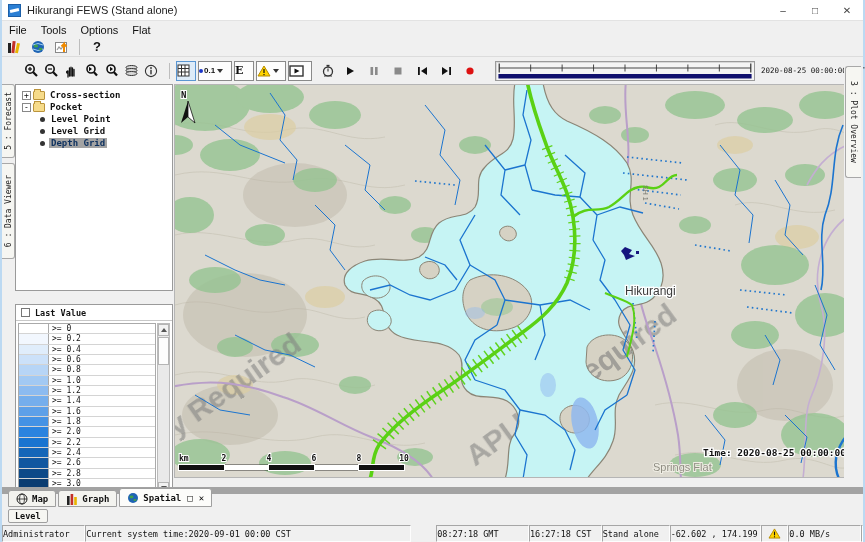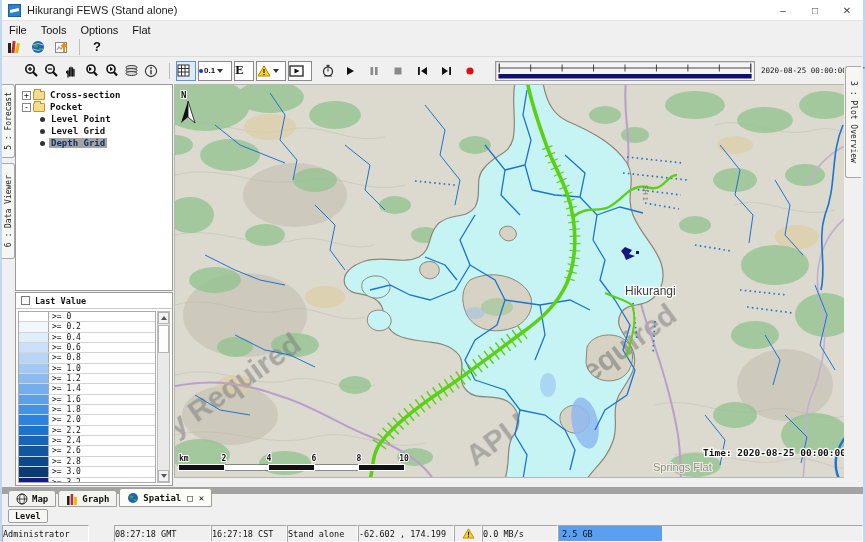--- a/index.html
+++ b/index.html
@@ -77,21 +77,21 @@
     text-align:center; margin-left:6px; margin-right:2px; font-weight:normal; }
   .folder { width:12px; height:9px; background:#f6db8a; border:1px solid #bb943c; border-radius:1px;
     margin-right:3px; position:relative; }
   .folder::before { content:""; position:absolute; left:0; top:-3px; width:5px; height:2px;
     background:#f6db8a; border:1px solid #bb943c; border-bottom:none; }
   .bullet { width:5px; height:5px; border-radius:50%; background:#333; margin:0 4px 0 24px; }
   .tree-label { padding:0 2px; }
   .tree-label.selected { background:#a3a3a3; color:#0b2f5e; }
 
   
-  #legend-panel { position:absolute; left:13px; top:208px; width:158px; height:194px;
+  #legend-panel { position:absolute; left:13px; top:220px; width:158px; height:194px;
     background:#fff; border:1px solid #9a9a9a; font-family:"DejaVu Sans Mono", monospace; }
   #legend-header { height:16px; display:flex; align-items:center; border-bottom:1px solid #c8c8c8; }
   #legend-checkbox { width:9px; height:9px; border:1px solid #777; background:#fff; margin:0 5px 0 5px; }
   #legend-header span { font-size:8.5px; font-weight:bold; color:#111; }
   #legend-list { position:absolute; left:2px; right:16px; top:18px; bottom:2px; border:1px solid #aaa;
     overflow:hidden; background:#fff; }
   .lrow { height:10.35px; display:flex; border-bottom:1px solid #d4d4d4; }
   .lswatch { width:30px; border-right:1px solid #aaa; }
   .llabel { flex:1; font-size:8px; color:#111; padding-left:3px; line-height:10px; }
   #legend-scroll { position:absolute; right:2px; top:18px; bottom:2px; width:13px; background:#e9e9e9;
@@ -712,20 +712,21 @@
       <span class="glyph">✕</span>
     </div>
   </div>
 
   <div id="logsrow">
     <div id="logs-btn">Level</div>
   </div>
 
   <div id="statusbar">
     <div class="scell" id="cell-user">Administrator</div>
+    <div class="scell" id="cell-systime">Current system time:2020-09-01 00:00 CST</div>
     <div class="scell" id="cell-gmt">08:27:18 GMT</div>
     <div class="scell" id="cell-cst">16:27:18 CST</div>
     <div class="scell" id="cell-mode">Stand alone</div>
     <div class="scell" id="cell-coords">-62.602 , 174.199</div>
     <div class="scell" id="cell-warn">
       <svg width="13" height="11" viewBox="0 0 14 12">
         <path d="M7,1 L13,11 L1,11 Z" fill="#ffd400" stroke="#b58a00"></path>
         <rect x="6.4" y="4" width="1.2" height="4" fill="#111"></rect>
         <rect x="6.4" y="9" width="1.2" height="1.2" fill="#111"></rect>
       </svg>

